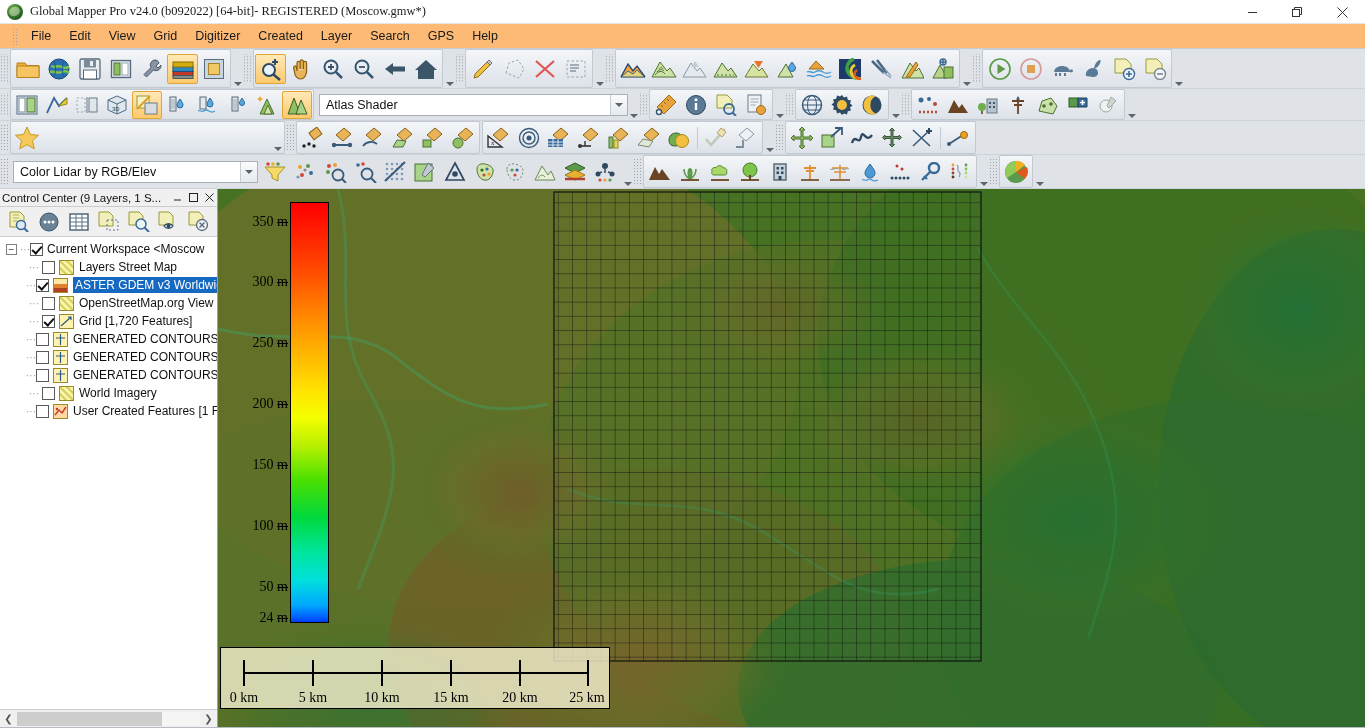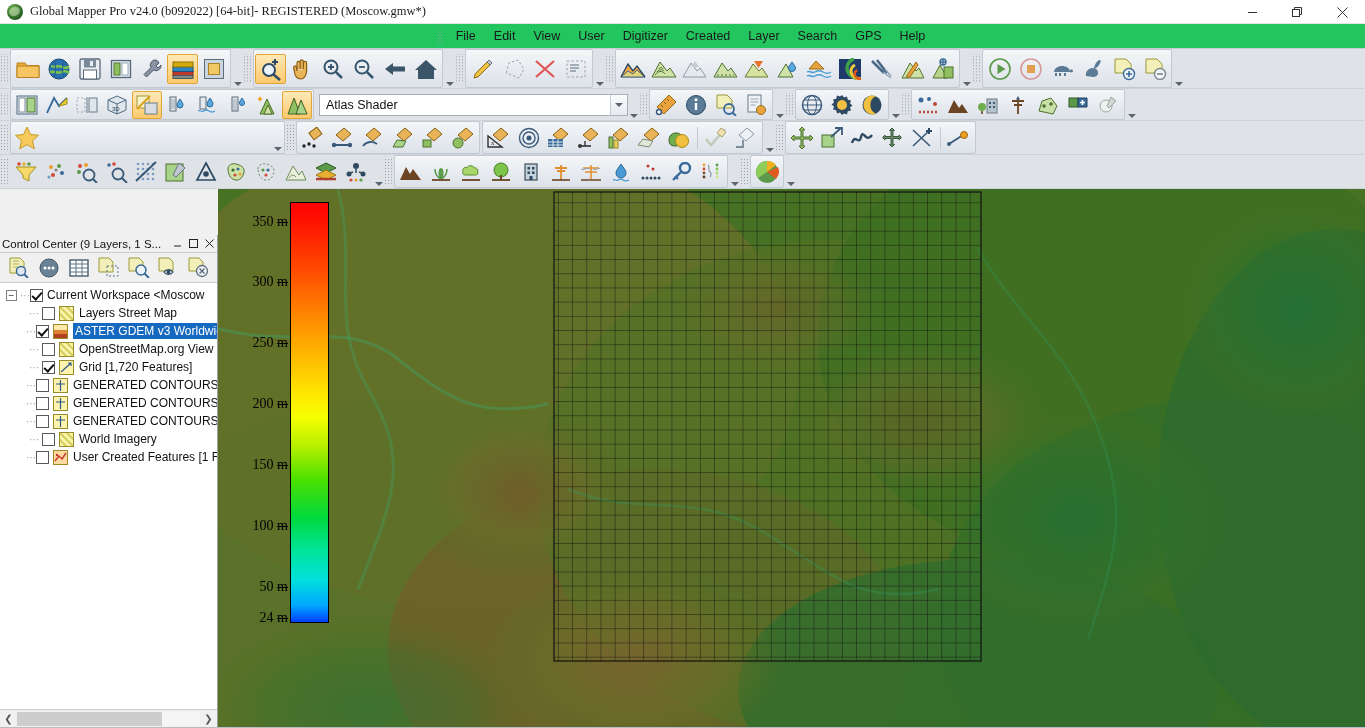--- a/index.html
+++ b/index.html
@@ -29,24 +29,23 @@
     content:''; position:absolute; left:2px; top:3px; width:11px; height:9px;
     border-radius:50%; background:#cfe3c0; opacity:.55;
     transform:rotate(-25deg);
   }
   .title-text { font-size:12.5px; color:#1d1d1d; white-space:nowrap;font-family:Liberation Serif, serif; }
   .wincontrols { position:absolute; right:0; top:0; height:24px; display:flex; }
   .wc { width:45px; height:24px; display:flex; align-items:center; justify-content:center; color:#333; }
   .wc svg { display:block; }
   
   .menubar {
-    height:25px; background:#22c55e;
-    display:flex; align-items:center; padding-left:6px;
+    height:25px; background:#fdba74;
+    display:flex; align-items:center; padding-left:12px;
     border-bottom:1px solid #c6ccd4;
-    justify-content:center;
   }
   .menubar .grip { width:7px; height:17px; margin-right:3px;
     background-image:radial-gradient(circle, #9aa3ad 0.7px, transparent 0.8px);
     background-size:3px 3px; }
   .menu-item { padding:3px 9px; color:#1a1a1a; font-size:12.5px; white-space:nowrap; }
   
   .tbrow { display:flex; align-items:center; background:#dfe3e8; border-bottom:1px solid #cdd3da; }
   .tbrow.r1 { height:40px; }
   .tbrow.r2 { height:32px; }
   .tbrow.r3 { height:34px; }
@@ -78,21 +77,21 @@
     background:linear-gradient(to bottom,#fbfcfd,#e6eaee); border-left:1px solid #c8cdd3;
     display:flex; align-items:center; justify-content:center; }
   .combo .carrow:after{ content:''; border-left:4px solid transparent; border-right:4px solid transparent;
     border-top:4px solid #5a6570; }
   .combo.shader { width:309px; }
   .combo.lidar  { width:245px; }
   
   .workspace { display:flex; height:538px; }
   
   .ccpanel { width:218px; background:#f0f0f0; border-right:1px solid #9aa0a6;
-             display:flex; flex-direction:column;margin-top:46px; }
+             display:flex; flex-direction:column; }
   .cchead { height:18px; background:#f0f0f0; display:flex; align-items:center;
             border-bottom:1px solid #c9cdd2; padding-left:2px; }
   .cctitle { font-size:11.5px; color:#111; white-space:nowrap; flex:1; overflow:hidden; }
   .ccbtns { display:flex; align-items:center; }
   .ccb { width:16px; height:16px; display:flex; align-items:center; justify-content:center; color:#222; }
   .cctools { height:30px; display:flex; align-items:center; padding-left:4px;
              border-bottom:1px solid #c9cdd2; background:#f0f0f0; }
   .ccticon { width:30px; height:26px; display:flex; align-items:center; justify-content:center;
              border:1px solid transparent; border-radius:2px; }
   .cctree { flex:1; background:#fff; overflow:hidden; padding-top:3px; position:relative; }
@@ -169,21 +168,21 @@
         </svg>
     </div>
   </div>
 </div>
 
 <div class="menubar">
   <div class="grip"></div>
   <div class="menu-item">File</div>
   <div class="menu-item">Edit</div>
   <div class="menu-item">View</div>
-  <div class="menu-item">User</div>
+  <div class="menu-item">Grid</div>
   <div class="menu-item">Digitizer</div>
   <div class="menu-item">Created</div>
   <div class="menu-item">Layer</div>
   <div class="menu-item">Search</div>
   <div class="menu-item">GPS</div>
   <div class="menu-item">Help</div>
 </div>
 
 <div class="tbrow r1">
   <div class="tgrip"></div>
@@ -761,20 +760,24 @@
           <path d="M2 17L16 8" stroke="#3a5a7a" stroke-width="1.8"></path>
           <circle cx="2" cy="17" r="2" fill="#3a5a7a"></circle>
           <circle cx="17" cy="8" r="3.5" fill="#f0a020" stroke="#9a6a10"></circle>
         </svg>
     </div>
   </div>
 </div>
 
 <div class="tbrow r4">
   <div class="tgrip"></div>
+  <div class="combo lidar" style="margin-left:4px;">
+    <div class="ctext">Color Lidar by RGB/Elev</div>
+    <div class="carrow"></div>
+  </div>
   <div class="tgroup" style="border:none;background:none;">
     <div class="tbtn">
       <svg width="24" height="22" viewBox="0 0 24 22">
           <circle cx="5" cy="3" r="1.8" fill="#d04a3a"></circle>
           <circle cx="10" cy="3" r="1.8" fill="#e8b030"></circle>
           <circle cx="15" cy="3" r="1.8" fill="#5a9a4a"></circle>
           <path d="M2 6h20l-7 8v6l-6-3v-3z" fill="#f5d96a" stroke="#a8921e"></path>
         </svg>
     </div>
     <div class="tbtn">
@@ -1256,20 +1259,35 @@
       <div class="legrow" style="top:386px">
           <span class="leglabel">50 m</span>
         </div>
       <div class="legtick" style="top:394px"></div>
       <div class="legrow" style="top:417px">
           <span class="leglabel">24 m</span>
         </div>
       <div class="legtick" style="top:425px"></div>
     </div>
 
+    <div class="scalebar">
+      <div class="sbline"></div>
+      <div class="sbtick" style="left:22px"></div>
+      <div class="sbtick" style="left:91px"></div>
+      <div class="sbtick" style="left:160px"></div>
+      <div class="sbtick" style="left:229px"></div>
+      <div class="sbtick" style="left:298px"></div>
+      <div class="sbtick" style="left:366px"></div>
+      <div class="sblab" style="left:23px">0 km</div>
+      <div class="sblab" style="left:92px">5 km</div>
+      <div class="sblab" style="left:161px">10 km</div>
+      <div class="sblab" style="left:230px">15 km</div>
+      <div class="sblab" style="left:299px">20 km</div>
+      <div class="sblab" style="left:366px">25 km</div>
+    </div>
   </div>
 </div>
 
 <div class="statusbar">
   <div class="scell sgrow">&lt;NO LABEL&gt; Coverage/Quad - (Height = 182.8531 m - ASTER GDEM v3 Worldwide Elevation Data (1 arc-second Resolution))</div>
   <div class="scell b">1:282100</div>
   <div class="scell b">MERCAT ( GOOGLE )</div>
   <div class="scell">( 4157921.881, 7501901.734, 182.8531 m )</div>
   <div class="scell b">55° 42' 54.2473" N, 37° 21' 04.4919" E</div>
 </div>

